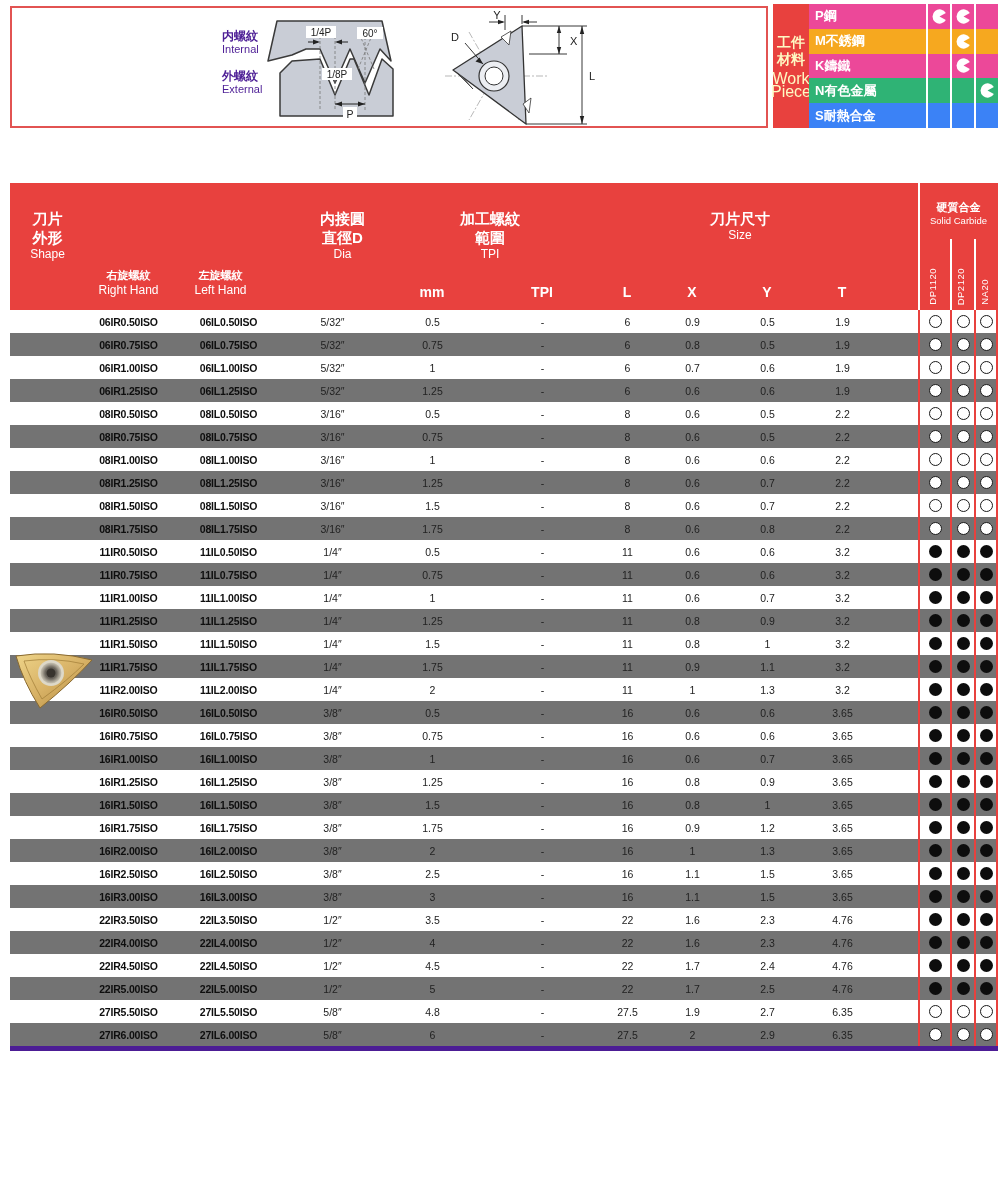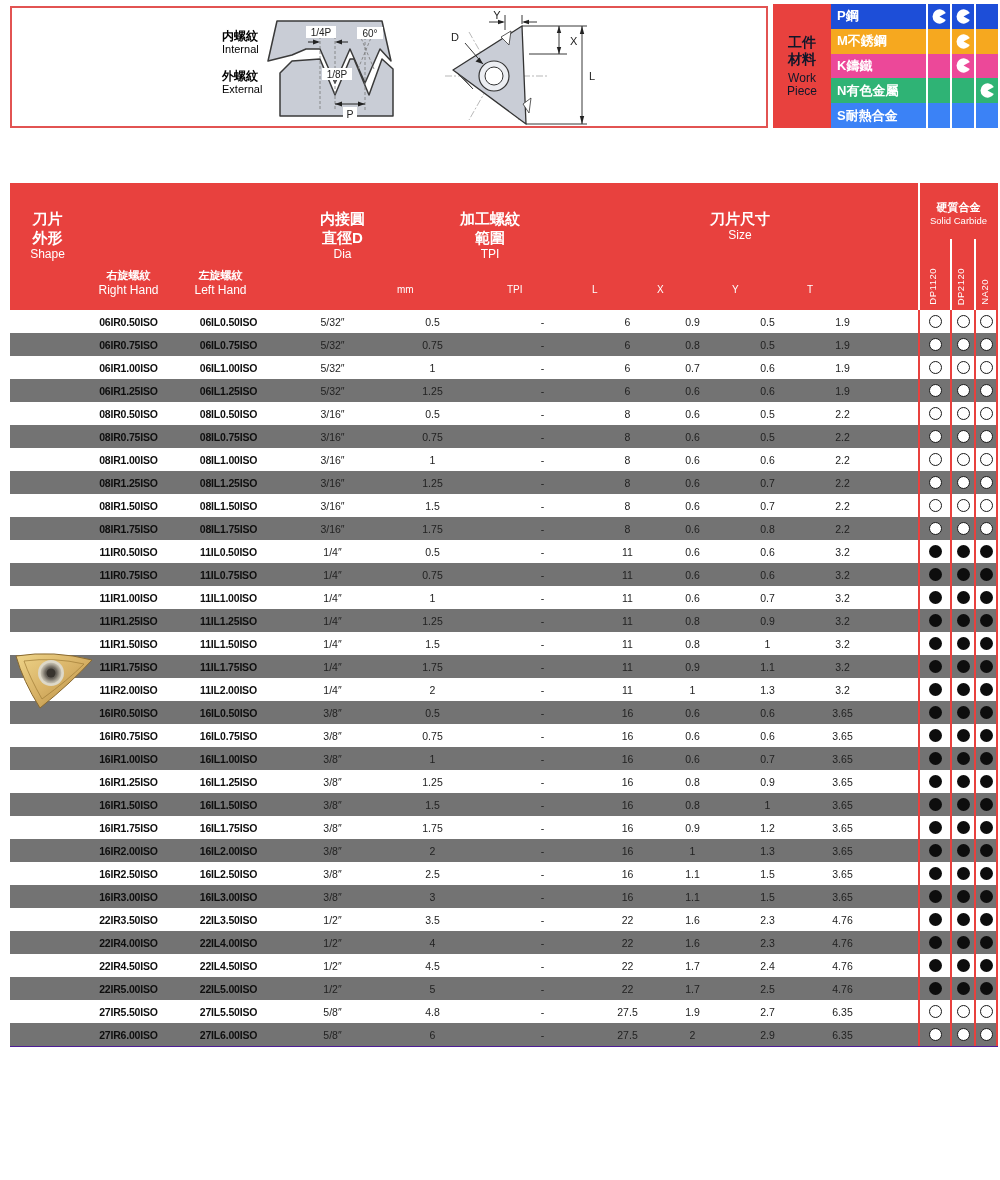--- a/index.html
+++ b/index.html
@@ -3,47 +3,47 @@
 <meta charset="utf-8">
 <style>
   html,body{margin:0;padding:0;}
   body{width:1000px;height:1180px;position:relative;background:#fff;
        font-family:"Liberation Sans", sans-serif; overflow:hidden;}
   .abs{position:absolute;}
 
   
   .diagram-box{position:absolute;left:10px;top:6px;width:754px;height:118px;
                border:2px solid #e25352;background:#fff;}
-  .dlabel{position:absolute;color:#000000;line-height:13px;}
+  .dlabel{position:absolute;color:#4c1d95;line-height:13px;}
   .dlabel .zh{font-size:12px;font-weight:bold;}
   .dlabel .en{font-size:11px;}
 
   
   .workpiece{position:absolute;left:773px;top:4px;width:225px;height:124px;display:flex;}
-  .wp-title{width:58px;background:#e8413e;color:#0f172a;display:flex;flex-direction:column;
+  .wp-title{width:36px;background:#e8413e;color:#fef9c3;display:flex;flex-direction:column;
             align-items:center;justify-content:center;}
   .wp-title .zh{font-size:14px;font-weight:bold;line-height:17px;text-align:center;}
-  .wp-title .en{font-size:12px;line-height:13px;margin-top:4px;text-align:center;}
+  .wp-title .en{font-size:16px;line-height:13px;margin-top:4px;text-align:center;}
   .wp-rows{flex:1;display:flex;flex-direction:column;}
   .wp-row{flex:1;display:flex;align-items:stretch;}
   .wp-label{flex:1;display:flex;align-items:center;padding-left:6px;
             color:#fff;font-size:13px;font-weight:bold;}
   .wp-cell{width:24px;border-left:2px solid #fff;box-sizing:border-box;
            display:flex;align-items:center;justify-content:center;}
 
   
   .table{position:absolute;left:10px;top:183px;width:988px;
-         border-bottom:1px solid #4c1d95;}
+         border-bottom:5px solid #4c1d95;}
   .thead{position:relative;height:127px;background:#e8413e;color:#fff;}
   .hgroup{position:absolute;text-align:center;}
   .hgroup .zh{font-size:15px;font-weight:bold;line-height:19px;}
   .hgroup .zh.sm{font-size:11px;line-height:16px;}
   .hgroup .en{font-size:12px;line-height:15px;}
   .hgroup .en.sm{font-size:9.5px;line-height:12px;}
-  .hunit{position:absolute;width:70px;font-size:10px;font-weight:normal;}
+  .hunit{position:absolute;width:70px;text-align:center;font-size:14px;font-weight:bold;}
   .hline{position:absolute;width:2px;background:#fff;}
   .grade{position:absolute;bottom:5px;writing-mode:vertical-rl;transform:rotate(180deg);
          font-size:9.5px;color:#fff;letter-spacing:.5px;}
 
   .tbody{position:relative;}
   .trow{display:grid;
         grid-template-columns:75px 87px 113px 95px 105px 115px 55px 75px 75px 75px 39px 32px 24px 23px;
         height:23px;align-items:center;}
   .trow.alt{background:#737373;}
   .tcell{text-align:center;font-size:10.5px;color:#222;white-space:nowrap;}
@@ -142,21 +142,21 @@
       <text x="162" y="70" font-size="11" fill="#222">L</text>
     </svg>
   </div>
 
   <div class="workpiece">
     <div class="wp-title">
       <div class="zh"><span>工件</span><br><span>材料</span></div>
       <div class="en"><span>Work</span><br><span>Piece</span></div>
     </div>
     <div class="wp-rows">
-        <div class="wp-row" style="background: #1d4ed8;">
+        <div class="wp-row" style="background: #ec4899;">
           <span class="wp-label">P鋼</span>
           <span class="wp-cell">
             <svg width="15" height="15" viewBox="0 0 16 16">
               <path d="M8 8 L14.8 4.3 A7.6 7.6 0 1 0 14.8 11.7 Z" fill="#ffffff"></path>
             </svg>
           </span>
           <span class="wp-cell">
             <svg width="15" height="15" viewBox="0 0 16 16">
               <path d="M8 8 L14.8 4.3 A7.6 7.6 0 1 0 14.8 11.7 Z" fill="#ffffff"></path>
             </svg>

